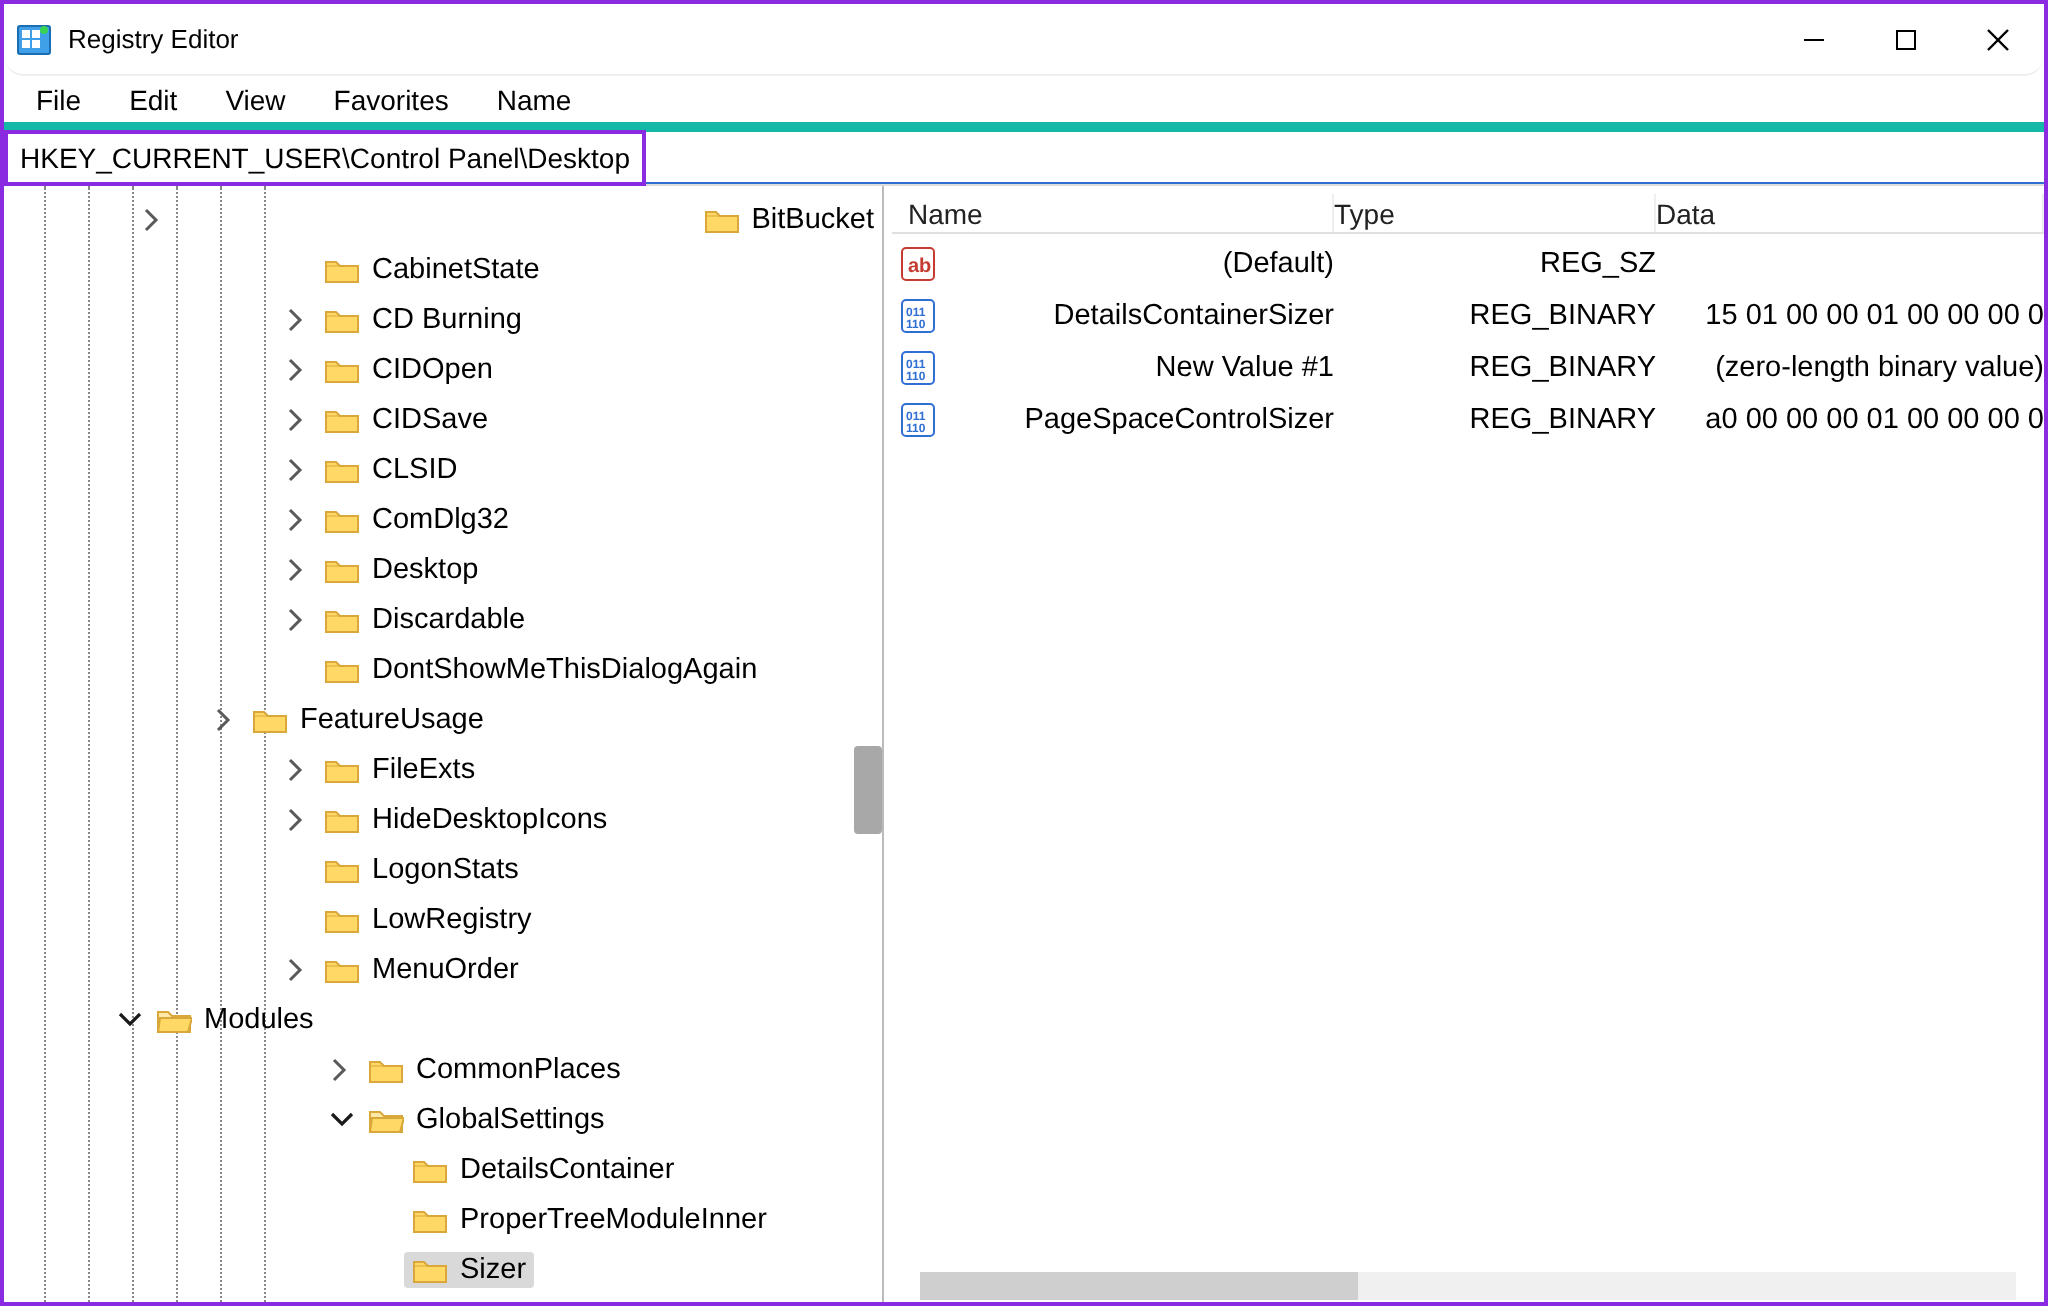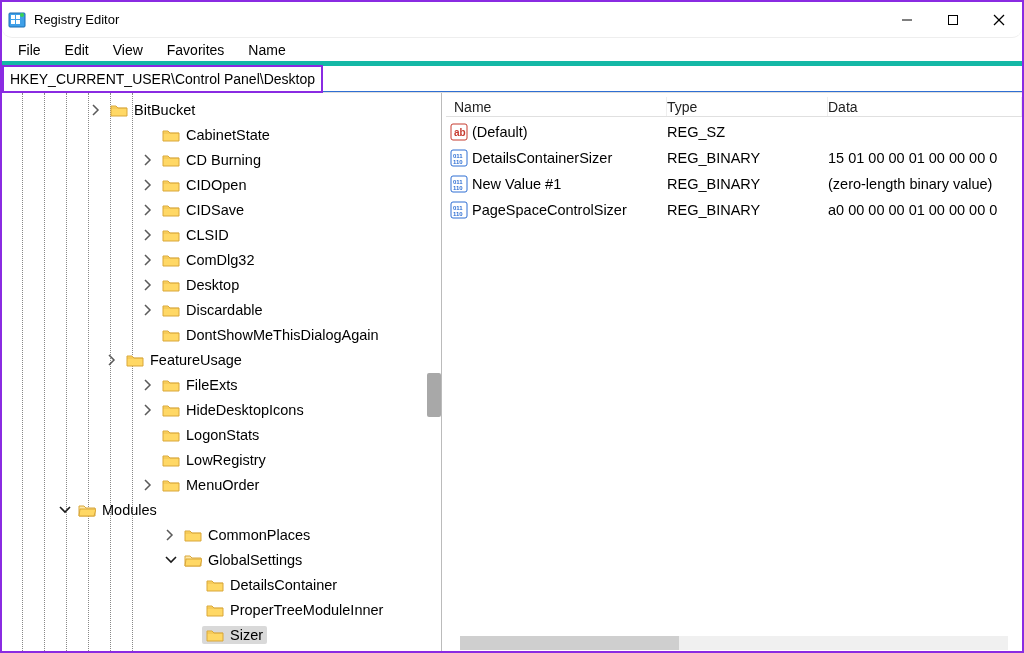--- a/index.html
+++ b/index.html
@@ -46,21 +46,21 @@
   
   .tree-scrollbar { position:absolute; right:0; top:0; bottom:0; width:14px; }
   .tree-thumb { position:absolute; right:0; width:14px; background:#a8a8a8; border-radius:2px; top:280px; height:44px; }
 
   
   .list-headers { display:flex; height:24px; align-items:center; border-bottom:1px solid #e0e0e0; font-size:14px; color:#222; padding-top:4px;}
   .col-name { width:221px; padding-left:8px; }
   .col-type { width:161px; }
   .col-data { flex:1; }
   .col-head { cursor:default; border-right:1px solid #eee; height:100%; display:flex; align-items:center;}
-  .list-rows { padding-top:2px; }
+  .list-rows { padding-top:2px;text-align:right; }
   .list-row { display:flex; align-items:center; height:26px; font-size:14.5px; }
   .value-icon { width:18px; height:18px; margin-left:4px; margin-right:4px; }
   .val-name { width: calc(221px - 26px); overflow:hidden; text-overflow:ellipsis;}
   .val-type { width:161px; }
   .val-data { flex:1; overflow:hidden; text-overflow:clip; white-space:nowrap;}
 
   
   .list-hscroll { position:absolute; left:0; right:0; bottom:0; height:16px; display:flex; align-items:center;}
   .list-hscroll-track { flex:1; height:14px; background:#f0f0f0; margin:0 14px;}
   .list-hscroll-thumb { width:40%; height:14px; background:#cfcfcf; }
@@ -119,21 +119,21 @@
   <div class="main">
     <div class="tree-pane">
       <div class="tree" id="tree">
           <div class="dotted-vertical" style="left: 20px;"></div>
           <div class="dotted-vertical" style="left: 42px;"></div>
           <div class="dotted-vertical" style="left: 64px;"></div>
           <div class="dotted-vertical" style="left: 86px;"></div>
           <div class="dotted-vertical" style="left: 108px;"></div>
           <div class="dotted-vertical" style="left: 130px;"></div>
           <div class="tree-rows">
-            <div class="tree-row" style="padding-left: 88px;">
+            <div class="tree-row" style="padding-left: 68px; justify-content: space-between;">
               <span class="expander">
                 <svg width="12" height="12">
                   <use href="#chevron-right"></use>
                 </svg>
               </span>
               <span class="tree-label-wrap">
                 <span class="folder-icon">
                   <svg width="18" height="14" viewBox="0 0 18 14">
                     <use href="#folder"></use>
                   </svg>

